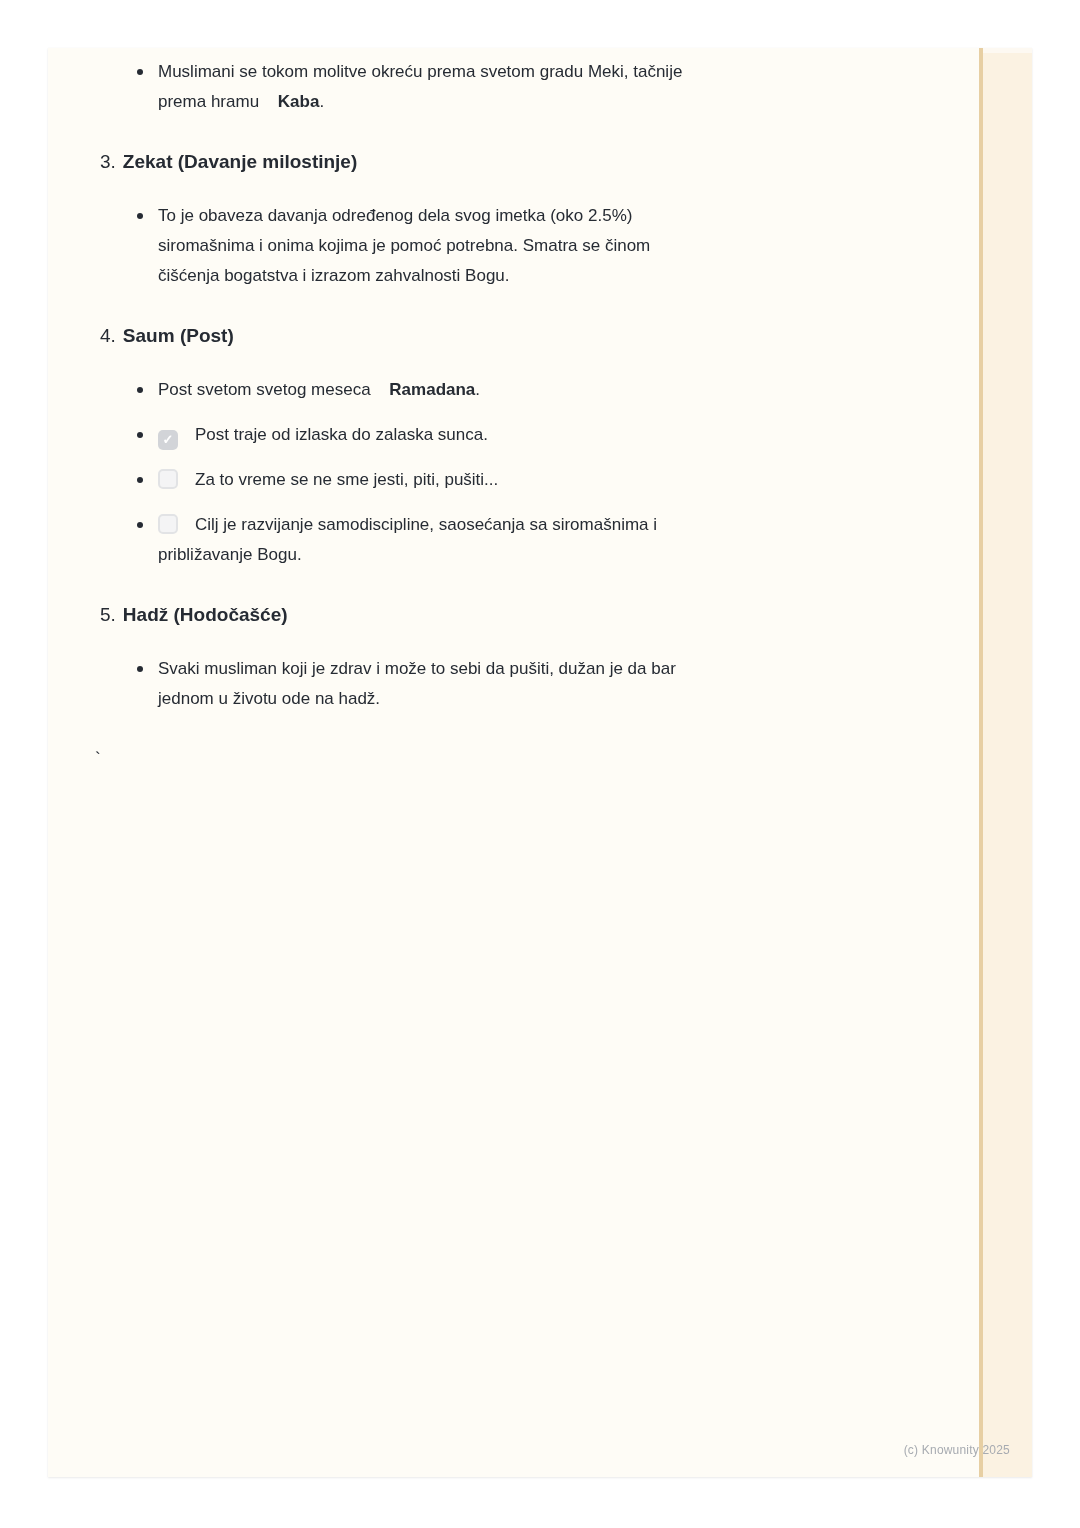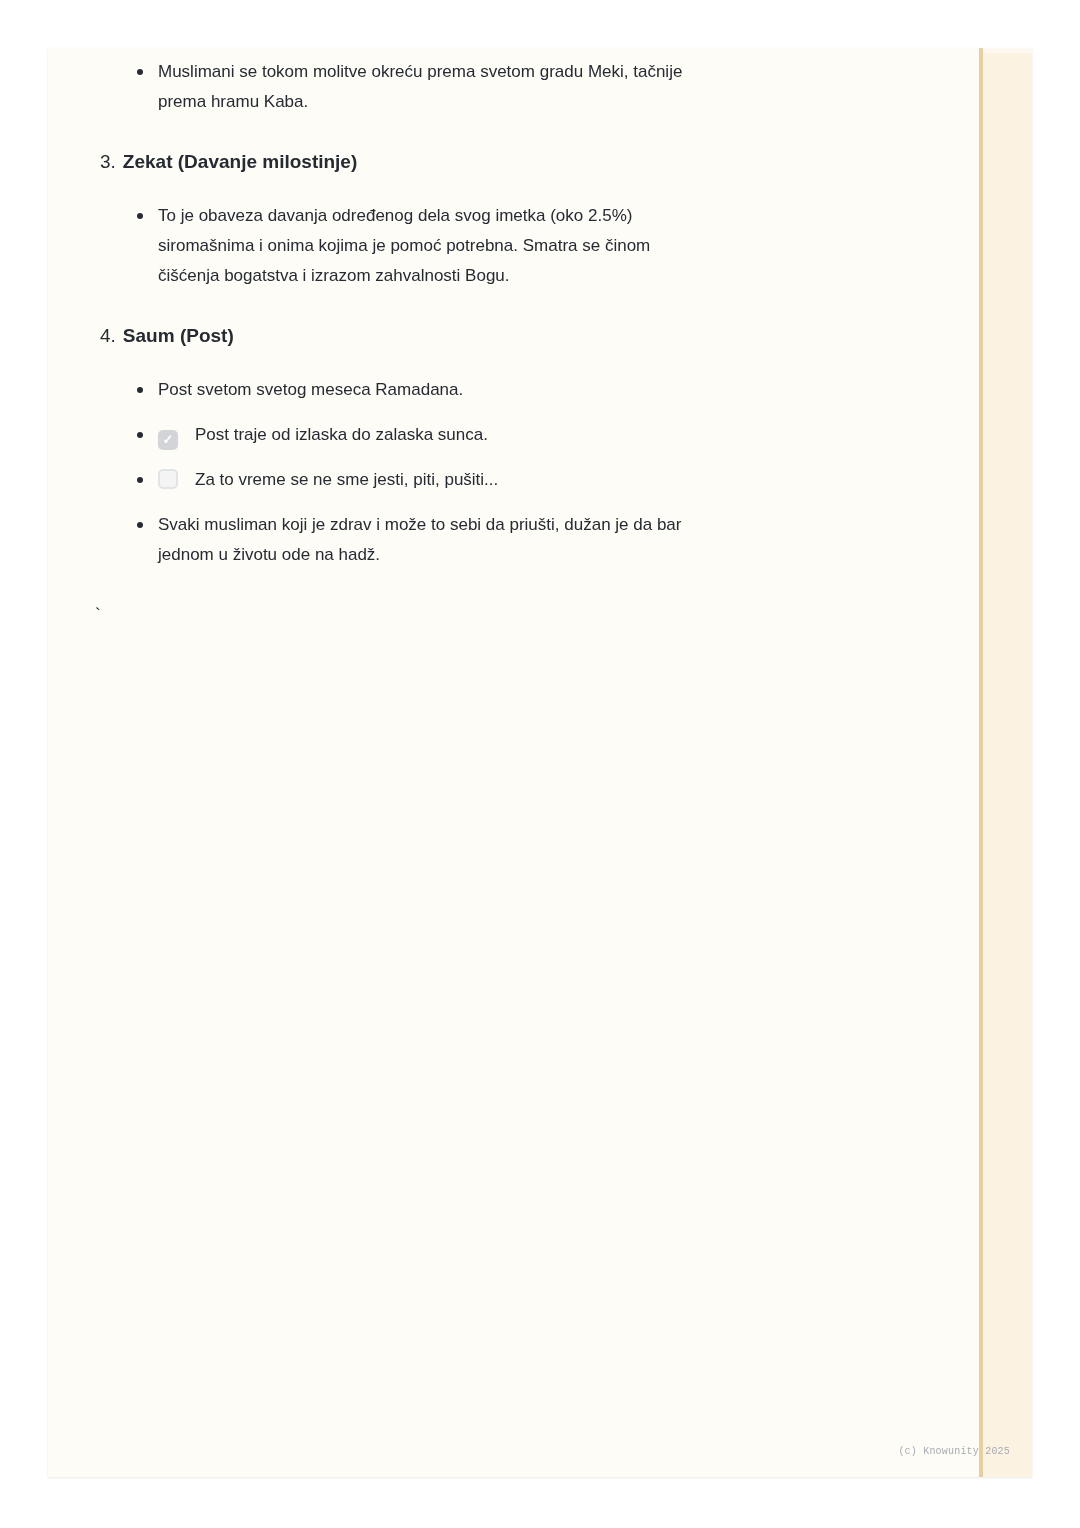--- a/index.html
+++ b/index.html
@@ -93,47 +93,49 @@
     background: var(--checkbox_unchecked_bg);
     border: 2px solid var(--checkbox_border);
     line-height: 16px;
   }
   .check-icon { font-weight: 700; }
   .stray {
     margin-top: 30px;
     margin-left: -5px;
     white-space: pre-wrap;
   }
-  strong { font-weight: 400; }
+  strong { font-weight: 700; margin-left: 14px; }
   .watermark {
     position: absolute;
     right: 22px; bottom: 20px;
     z-index: 3;
-    font-size: 10px;
+    font-size: 12px;
     color: var(--watermark_color);
     letter-spacing: .2px;
-    font-family: Liberation Mono, monospace;
   }
 </style>
 </head>
 <body>
 
 <div class="canvas">
   <div class="paper">
     <div class="edge"></div>
     <div class="content" id="doc">
         <div class="li"><span class="bullet-marker"></span><span>Muslimani se tokom molitve okreću prema svetom gradu Meki, tačnije
 prema hramu </span><strong>Kaba</strong><span>.</span></div>
         <div class="heading"><span class="h-num">3.</span><span class="h-title">Zekat (Davanje milostinje)</span></div>
         <div class="li"><span class="bullet-marker"></span><span>To je obaveza davanja određenog dela svog imetka (oko 2.5%)
 siromašnima i onima kojima je pomoć potrebna. Smatra se činom
 čišćenja bogatstva i izrazom zahvalnosti Bogu.</span></div>
         <div class="heading"><span class="h-num">4.</span><span class="h-title">Saum (Post)</span></div>
         <div class="li"><span class="bullet-marker"></span><span>Post svetom svetog meseca </span><strong>Ramadana</strong><span>.</span></div>
         <div class="li checkbox-group-start"><span class="bullet-marker"></span><span class="checkbox checked"><span class="check-icon">✓</span></span><span>Post traje od izlaska do zalaska sunca.</span></div>
         <div class="li"><span class="bullet-marker"></span><span class="checkbox unchecked"></span><span>Za to vreme se ne sme jesti, piti, pušiti...</span></div>
-        <div class="li"><span class="bullet-marker"></span><span>Svaki musliman koji je zdrav i može to sebi da priušti, dužan je da bar
+        <div class="li"><span class="bullet-marker"></span><span class="checkbox unchecked"></span><span>Cilj je razvijanje samodiscipline, saosećanja sa siromašnima i
+približavanje Bogu.</span></div>
+        <div class="heading"><span class="h-num">5.</span><span class="h-title">Hadž (Hodočašće)</span></div>
+        <div class="li"><span class="bullet-marker"></span><span>Svaki musliman koji je zdrav i može to sebi da pušiti, dužan je da bar
 jednom u životu ode na hadž.</span></div>
         <div class="stray"><span>`</span></div>
       </div>
     <div class="watermark">(c) Knowunity 2025</div>
   </div>
 </div>
 
 </body></html>

